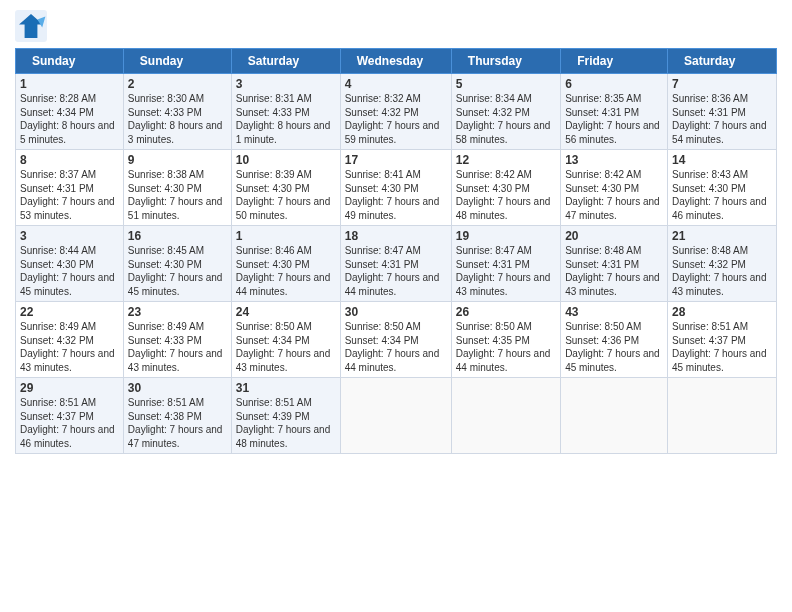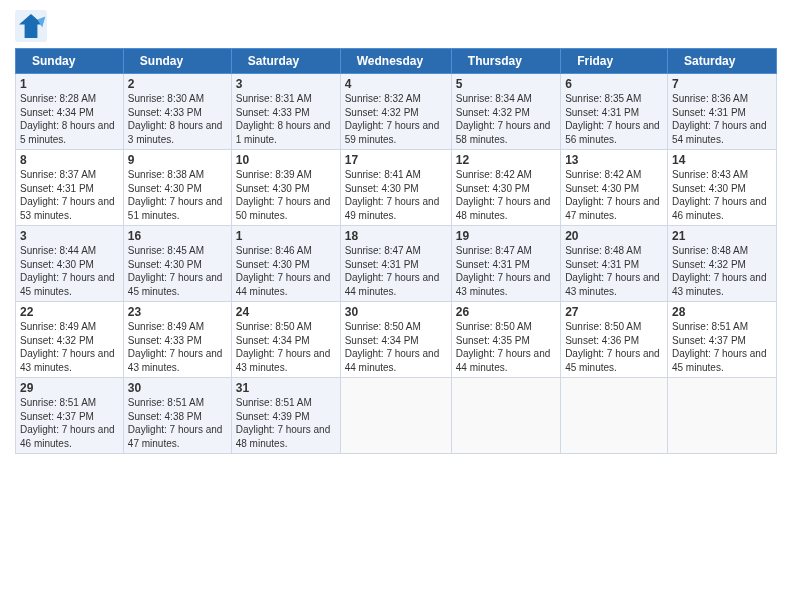--- a/index.html
+++ b/index.html
@@ -238,21 +238,21 @@
           </td>
           <td>
             <span class="day-num">30</span>
             <div class="day-info">Sunrise: 8:50 AM<br>Sunset: 4:34 PM<br>Daylight: 7 hours and 44 minutes.</div>
           </td>
           <td>
             <span class="day-num">26</span>
             <div class="day-info">Sunrise: 8:50 AM<br>Sunset: 4:35 PM<br>Daylight: 7 hours and 44 minutes.</div>
           </td>
           <td>
-            <span class="day-num">27</span>
+            <span class="day-num">43</span>
             <div class="day-info">Sunrise: 8:50 AM<br>Sunset: 4:36 PM<br>Daylight: 7 hours and 45 minutes.</div>
           </td>
           <td>
             <span class="day-num">28</span>
             <div class="day-info">Sunrise: 8:51 AM<br>Sunset: 4:37 PM<br>Daylight: 7 hours and 45 minutes.</div>
           </td>
         </tr>
         <tr>
           <td>
             <span class="day-num">29</span>

